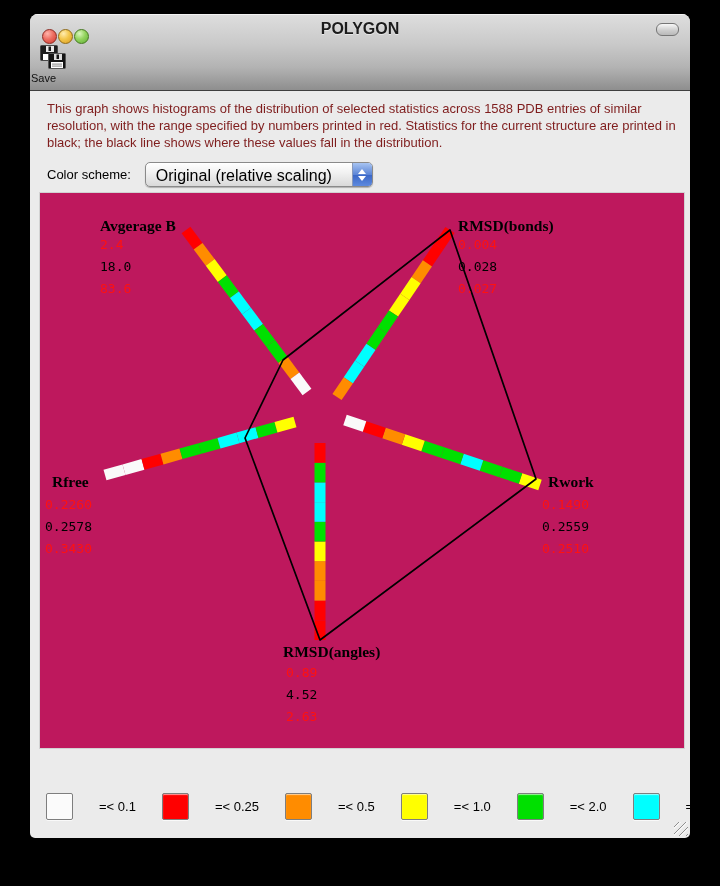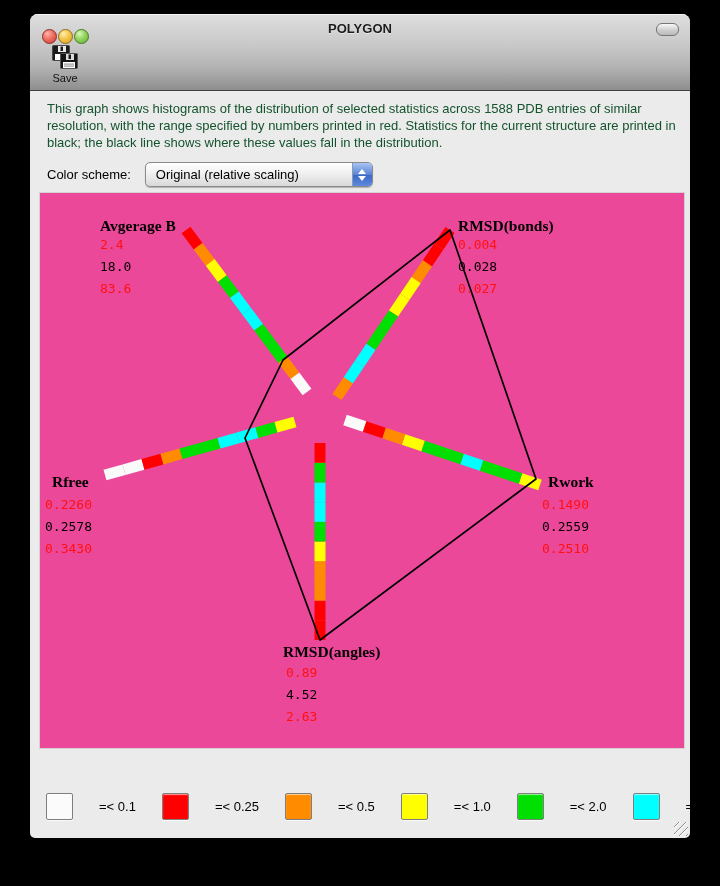--- a/index.html
+++ b/index.html
@@ -19,55 +19,55 @@
     border-bottom:1px solid #3f3f3f;
     box-shadow:inset 0 1px 0 rgba(255,255,255,.65);
   }
   .titlebar{position:absolute;left:0;top:0;right:0;height:28px;}
   .tl{position:absolute;top:15px;width:13px;height:13px;border-radius:50%;cursor:pointer;}
   .tl-red{left:12px;background:radial-gradient(circle at 35% 28%,#ffb3aa,#ee6e62 45%,#ce3a31);border:1px solid #8e2b23;}
   .tl-yellow{left:28px;background:radial-gradient(circle at 35% 28%,#ffecb0,#f3c64a 45%,#d99c22);border:1px solid #8f6a16;}
   .tl-green{left:44px;background:radial-gradient(circle at 35% 28%,#dbf6bd,#94d45f 45%,#5fae35;);background:radial-gradient(circle at 35% 28%,#dbf6bd,#94d45f 45%,#5fae35);border:1px solid #45791f;}
   .win-title{
     position:absolute;left:0;right:0;top:0;height:28px;line-height:29px;text-align:center;
-    font-size:13px;font-weight:bold;color:#1c1c1c;text-shadow:0 1px 0 rgba(255,255,255,.5);
+    font-size:16px;font-weight:bold;color:#1c1c1c;text-shadow:0 1px 0 rgba(255,255,255,.5);
   }
   .pill{
     position:absolute;right:11px;top:9px;width:21px;height:11px;border-radius:6px;
     background:linear-gradient(#f8f8f8,#cfcfcf 55%,#b9b9b9);border:1px solid #767676;cursor:pointer;
   }
-  .save-btn{position:absolute;left:13px;top:31px;width:44px;text-align:center;cursor:pointer;}
+  .save-btn{position:absolute;left:1px;top:31px;width:44px;text-align:left;cursor:pointer;}
   .save-btn svg{display:block;margin:0 auto;}
   .save-label{font-size:11px;color:#111;margin-top:1px;}
   
   .desc{
     position:absolute;left:17px;top:86px;width:632px;
-    font-size:13px;line-height:17px;color:#14532d;
+    font-size:13px;line-height:17px;color:#7f1d1d;
   }
   .scheme-row{position:absolute;left:17px;top:148px;display:flex;align-items:center;}
   .scheme-label{font-size:13px;color:#000;}
   .popup{
     margin-left:14px;width:226px;height:23px;border:1px solid #8a8a8a;border-radius:5px;
     background:linear-gradient(#ffffff,#f0f0f0 45%,#d9d9d9);
     display:flex;align-items:stretch;cursor:pointer;
     box-shadow:0 1px 1px rgba(0,0,0,.25), inset 0 1px 0 #fff;
   }
-  .popup-text{flex:1;font-size:13px;color:#000;padding:4px 0 0 10px;white-space:nowrap;overflow:hidden;}
+  .popup-text{flex:1;font-size:16px;color:#000;padding:4px 0 0 10px;white-space:nowrap;overflow:hidden;}
   .popup-cap{
     width:19px;border-radius:0 4px 4px 0;
     background:linear-gradient(#a7c4f2,#5c85d6 50%,#3a66c6 51%,#5e8ade);
     border-left:1px solid #8899bb;display:flex;flex-direction:column;align-items:center;justify-content:center;
   }
   .tri{width:0;height:0;border-left:4px solid transparent;border-right:4px solid transparent;}
   .tri-up{border-bottom:5px solid #fff;margin-bottom:2px;}
   .tri-down{border-top:5px solid #fff;}
   
   .plot-panel{
     position:absolute;left:9px;top:178px;width:644px;height:555px;
-    background:#ec4899;border:1px solid #d2d2d2;
+    background:#be185d;border:1px solid #d2d2d2;
   }
   .plot-panel svg{display:block;}
   .ax-title{font-family:"Liberation Serif",serif;font-weight:bold;font-size:15.5px;fill:#000;}
   .ax-value{font-family:"DejaVu Sans Mono","Liberation Mono",monospace;font-size:13px;}
   
   .bottom-note{
     position:absolute;left:17px;top:741px;width:632px;
     font-size:13px;line-height:17px;color:#000;
   }
   .legend-row{position:absolute;left:16px;top:779px;right:12px;display:flex;align-items:center;gap:26px;}

